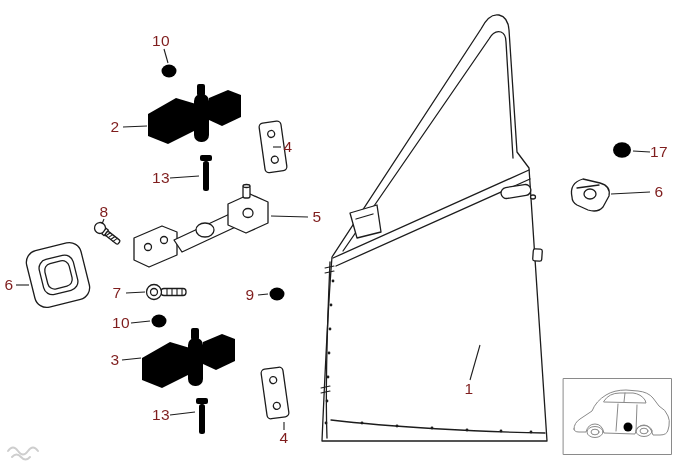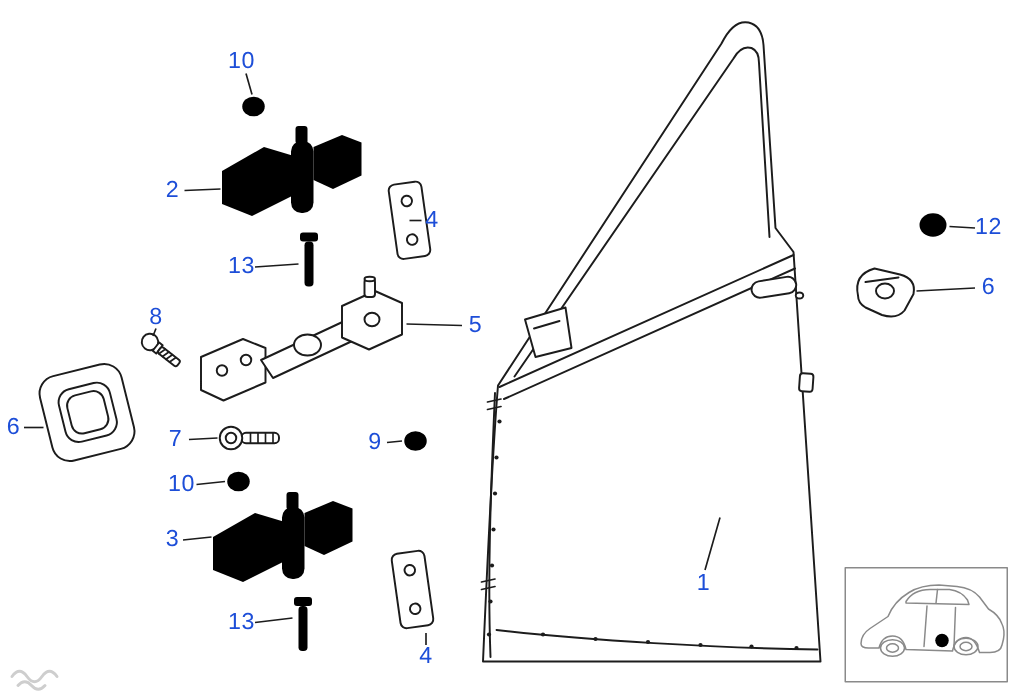--- a/index.html
+++ b/index.html
@@ -10,21 +10,21 @@
     position: relative;
     font-family: "Liberation Sans", sans-serif;
     overflow: hidden;
   }
   .stage { position: absolute; inset: 0; }
   .stage svg { position: absolute; left: 0; top: 0; }
   .callout {
     position: absolute;
     transform: translate(-50%, -50%);
     font-size: 15.5px;
-    color: #1d4ed8;
+    color: #7f1d1d;
     letter-spacing: .3px;
     user-select: none;
     white-space: nowrap;
   }
   
   svg .part path, svg .part rect, svg .part ellipse, svg .part circle {
     fill: #ffffff; stroke: #1c1c1c; stroke-width: 1.3;
     stroke-linejoin: round; stroke-linecap: round;
   }
   svg .part line { stroke: #1c1c1c; stroke-width: 1.1; stroke-linecap: round; }
@@ -238,16 +238,16 @@
   <span class="callout" style="left:104px; top:212px">8</span>
   <span class="callout" style="left:317px; top:217px">5</span>
   <span class="callout" style="left:9px;   top:285px">6</span>
   <span class="callout" style="left:117px; top:293px">7</span>
   <span class="callout" style="left:250px; top:295px">9</span>
   <span class="callout" style="left:121px; top:323px">10</span>
   <span class="callout" style="left:115px; top:360px">3</span>
   <span class="callout" style="left:161px; top:415px">13</span>
   <span class="callout" style="left:284px; top:438px">4</span>
   <span class="callout" style="left:469px; top:389px">1</span>
-  <span class="callout" style="left:659px; top:152px">12</span>
+  <span class="callout" style="left:659px; top:152px">17</span>
   <span class="callout" style="left:659px; top:192px">6</span>
 
 </div>
 
 </body></html>

